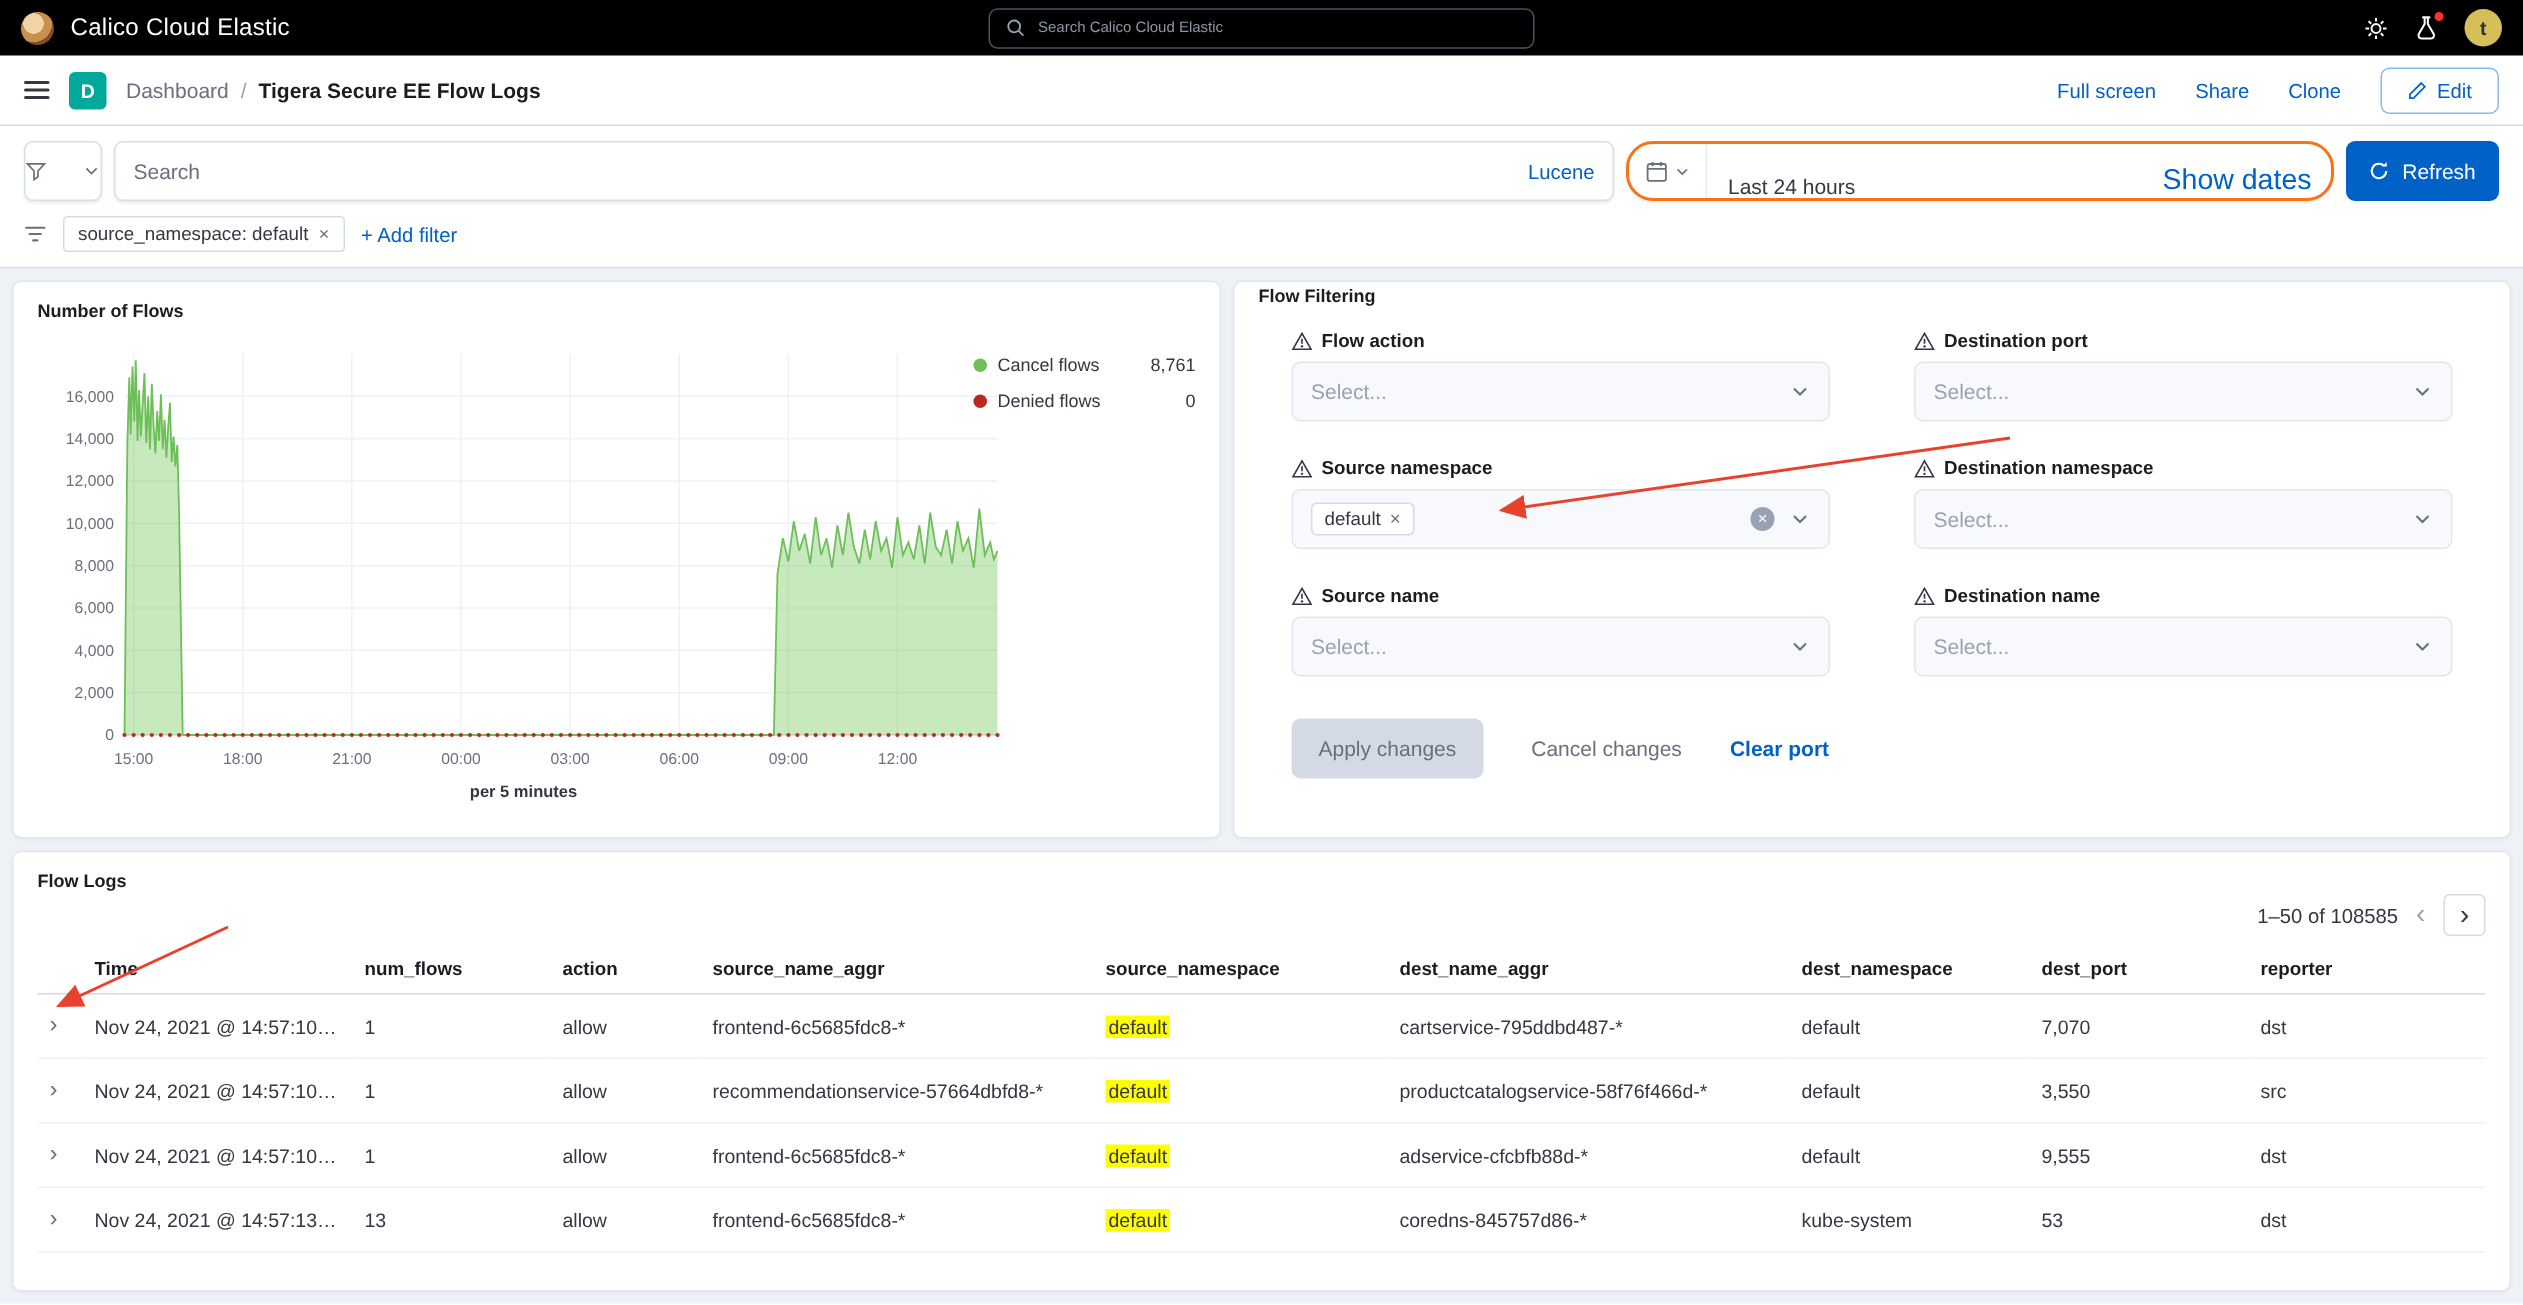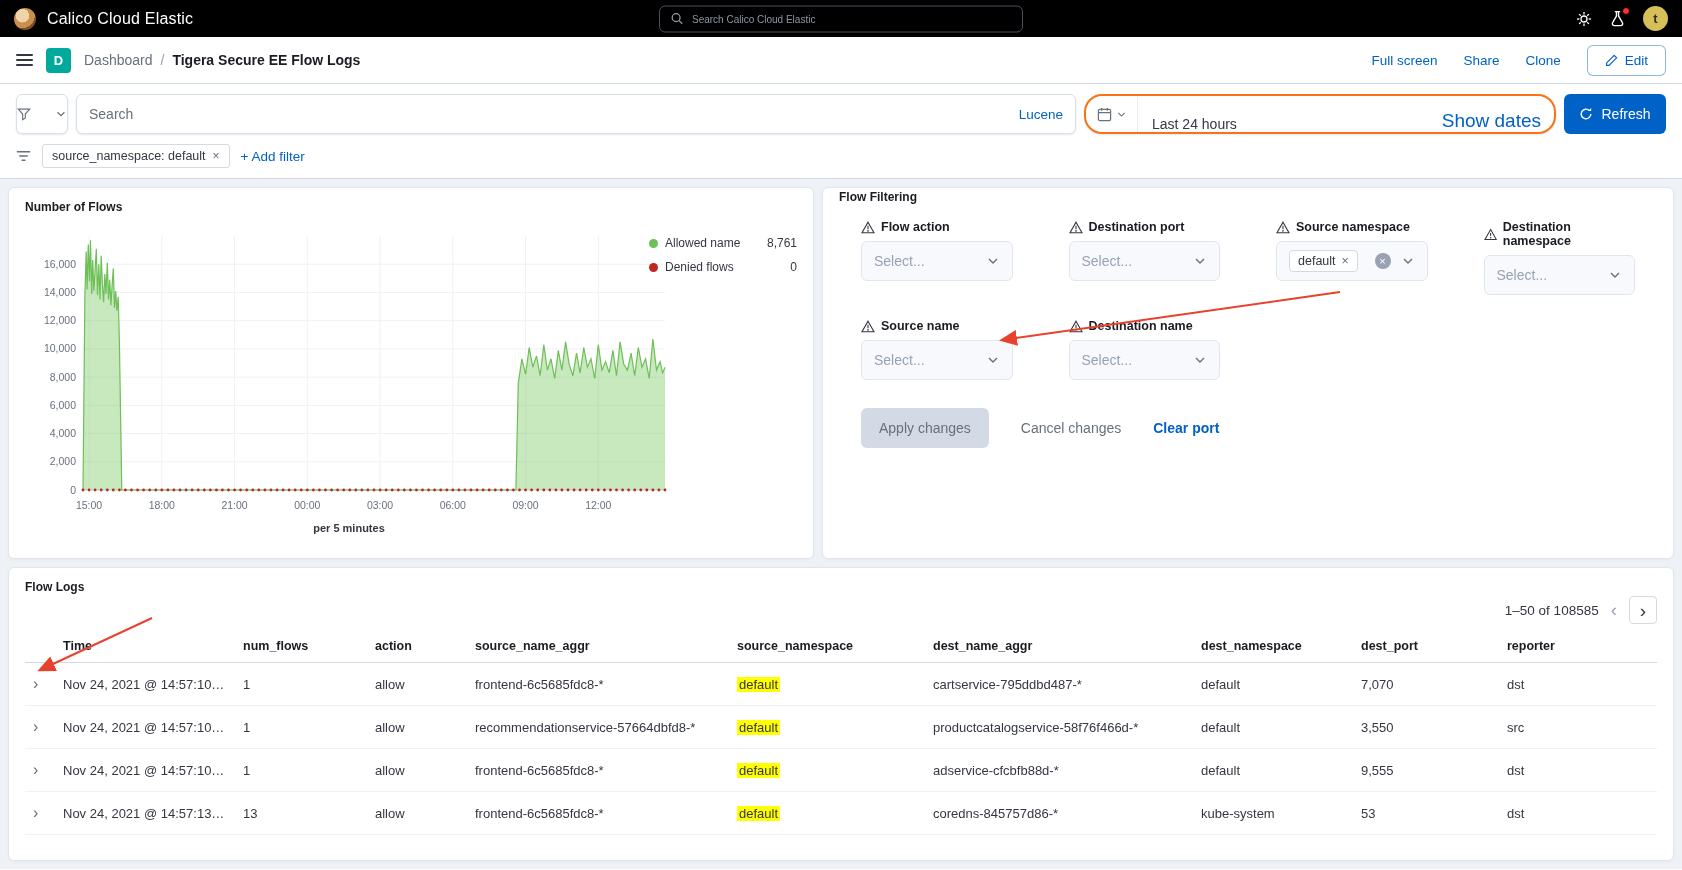--- a/index.html
+++ b/index.html
@@ -77,21 +77,21 @@
   
   #flows-chart{margin-top:6px;display:block}
   #flows-chart text{font-family:"Liberation Sans",sans-serif;font-size:10.5px;fill:#69707d}
   .x-note{font-size:11px;font-weight:700;color:#343741;width:648px;text-align:center;margin-top:2px}
   .legend{position:absolute;top:48px;right:16px;width:148px;font-size:12px;color:#343741}
   .legend-row{display:flex;align-items:center;gap:7px;margin-bottom:10px;cursor:pointer}
   .legend-dot{width:9px;height:9px;border-radius:50%;flex:none}
   .legend-value{margin-left:auto;text-align:right}
 
   
-  .ff-form{display:grid;grid-template-columns:1fr 1fr 1fr 1fr;column-gap:56px;row-gap:24px;margin:16px 22px 0 22px}
+  .ff-form{display:grid;grid-template-columns:1fr 1fr;column-gap:56px;row-gap:24px;margin:16px 22px 0 22px}
   .field-label{display:flex;align-items:center;gap:6px;font-size:12.5px;font-weight:700;color:#1a1c21;margin-bottom:7px}
   .control{height:40px;background:#f7f9fc;border:1px solid #e0e6ef;border-radius:6px;display:flex;align-items:center;
     padding:0 12px;cursor:pointer}
   .control .ph{color:#98a2b3;font-size:14px}
   .chev{margin-left:auto;flex:none}
   .chip{display:flex;align-items:center;gap:6px;border:1px solid #d3dae6;border-radius:4px;background:#fff;
     padding:3px 8px;font-size:12.5px;color:#343741}
   .chip-x{color:#69707d}
   .clear-circle{width:16px;height:16px;border-radius:50%;background:#98a2b3;color:#fff;font-size:11px;line-height:16px;
     text-align:center;margin-left:auto;margin-right:10px;flex:none;cursor:pointer}
@@ -366,21 +366,21 @@
           <circle cx="615.8" cy="270" r="1.4" fill="#bd271e"></circle>
           <circle cx="621.8" cy="270" r="1.4" fill="#bd271e"></circle>
           <circle cx="627.9" cy="270" r="1.4" fill="#bd271e"></circle>
           <circle cx="633.9" cy="270" r="1.4" fill="#bd271e"></circle>
           <circle cx="640.0" cy="270" r="1.4" fill="#bd271e"></circle>
         </svg>
       <div class="x-note">per 5 minutes</div>
       <div class="legend" id="legend">
           <div class="legend-row">
             <span class="legend-dot" style="background:#6dbf57"></span>
-            <span>Allowed name</span>
+            <span>Cancel flows</span>
             <span class="legend-value">8,761</span>
           </div>
           <div class="legend-row">
             <span class="legend-dot" style="background:#bd271e"></span>
             <span>Denied flows</span>
             <span class="legend-value">0</span>
           </div>
         </div>
     </div>
 

